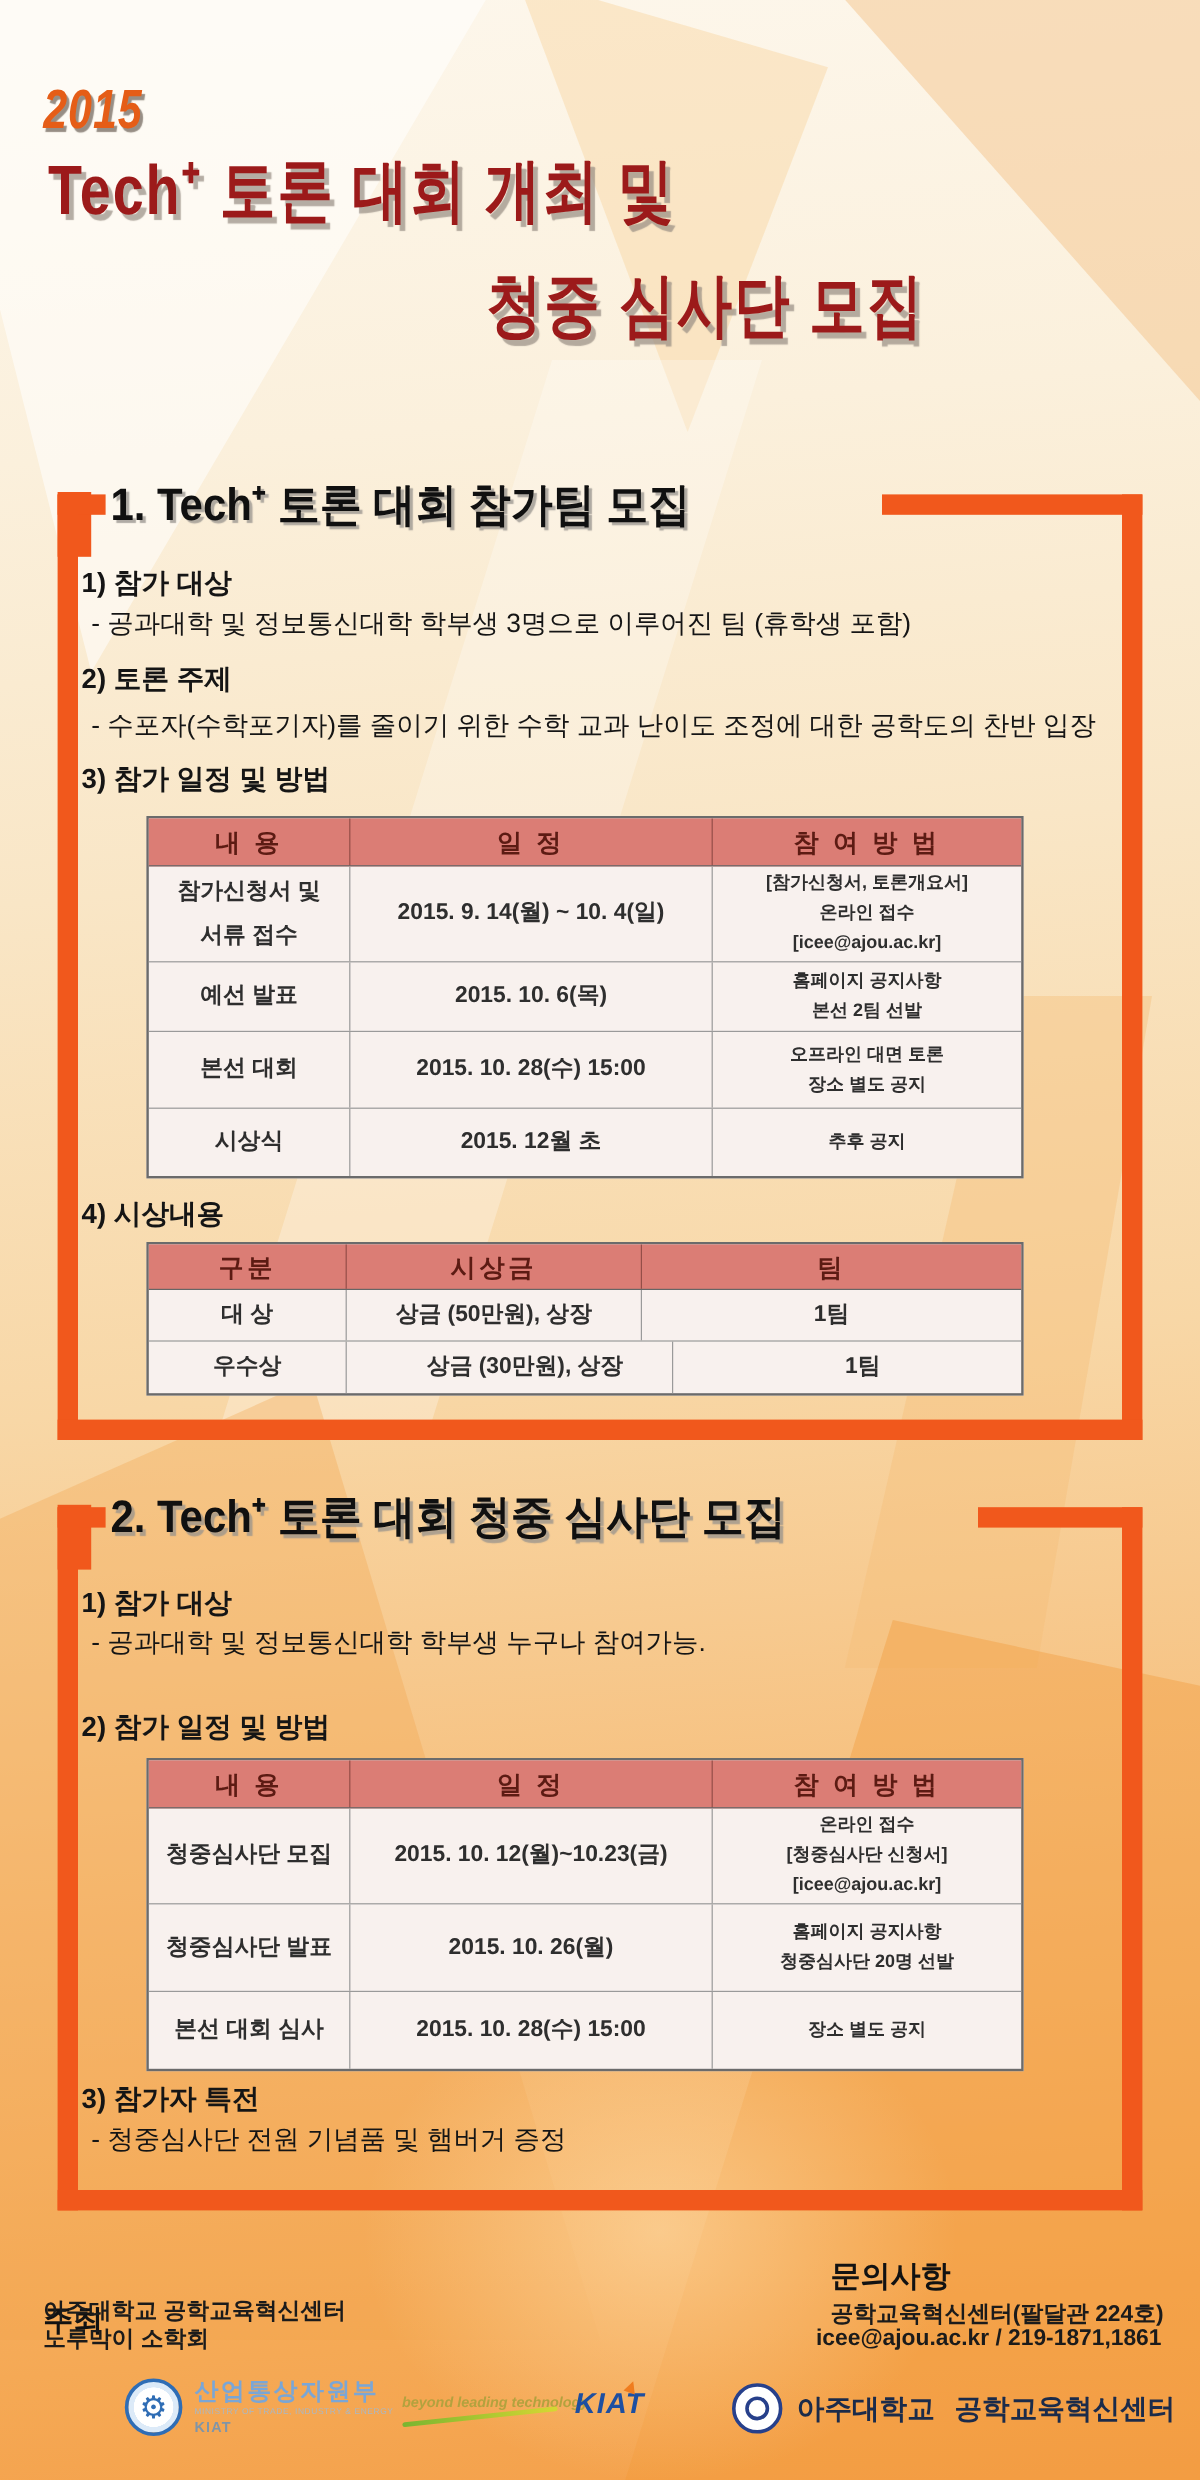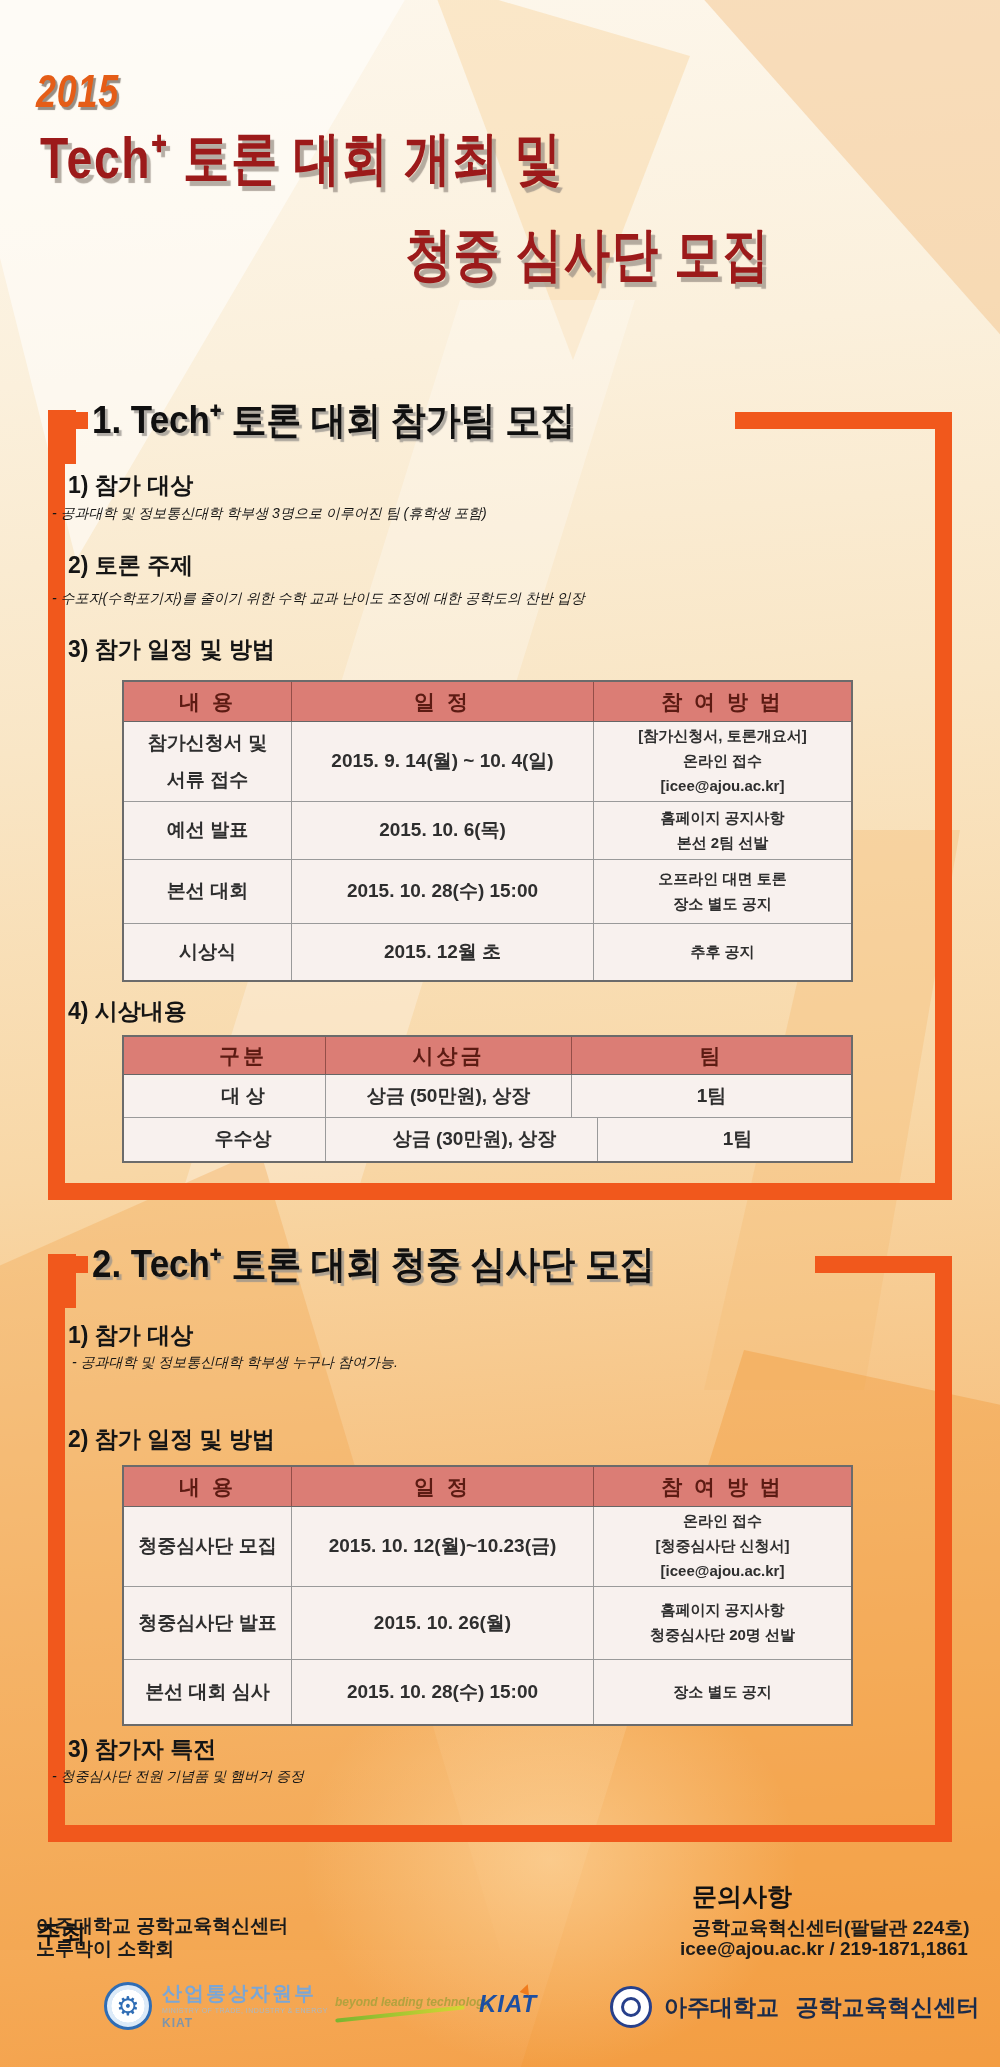--- a/index.html
+++ b/index.html
@@ -50,37 +50,37 @@
 
   .sec-head{
     position:absolute;font-size:38px;font-weight:800;color:#101010;white-space:nowrap;
     text-shadow:3px 3px 1px rgba(150,145,140,0.75);transform:scaleX(0.92);transform-origin:left top;
   }
   #sec1-head{left:92px;top:392px;}
   #sec2-head{left:92px;top:1236px;}
 
   
   .item-h{position:absolute;left:68px;font-size:23px;font-weight:600;white-space:nowrap;}
-  .item-l{position:absolute;left:52px;font-size:14px;font-weight:500;white-space:nowrap;font-style:italic;}
+  .item-l{position:absolute;left:76px;font-size:22px;font-weight:500;white-space:nowrap;}
   #s1i1h{top:470px;} #s1i1l{top:505px;}
   #s1i2h{top:550px;} #s1i2l{top:590px;}
   #s1i3h{top:634px;}
   #s1i4h{top:996px;}
-  #s2i1h{top:1320px;} #s2i1l{top:1354px;margin-left:20px;}
+  #s2i1h{top:1320px;} #s2i1l{top:1354px;}
   #s2i2h{top:1424px;}
   #s2i3h{top:1734px;} #s2i3l{top:1768px;}
 
   
   .tbl{position:absolute;left:122px;width:731px;border:2px solid #6b6b6b;background:var(--table-cell-bg);box-sizing:border-box;}
   #tbl1{top:680px;} #tbl2{top:1035px;} #tbl3{top:1465px;}
   .tr{display:grid;border-bottom:1px solid #9a9a9a;box-sizing:border-box;}
   .tr:last-child{border-bottom:none;}
   .tr.thead{background:var(--table-header-bg);border-bottom:1px solid #666;}
   .t-sched .tr{grid-template-columns:168px 302px 1fr;}
-  .t-award .tr{grid-template-columns:165px 246px 1fr;padding-left:37px;}
+  .t-award .tr{grid-template-columns:165px 246px 1fr;}
   .th,.td{display:flex;flex-direction:column;align-items:center;justify-content:center;
     border-right:1px solid #9a9a9a;box-sizing:border-box;padding:2px 4px;text-align:center;}
   .th{border-right:1px solid rgba(90,40,35,0.55);}
   .th:last-child,.td:last-child{border-right:none;}
   .th{font-size:21px;font-weight:700;color:var(--table-header-text);letter-spacing:3px;white-space:nowrap;}
   .td{font-size:19px;font-weight:700;color:#2e2e2e;line-height:1.9;white-space:nowrap;}
   .t-sched .td.c2{font-size:15px;line-height:1.65;}
   #tbl1 .tr:nth-child(1){height:40px;} #tbl1 .tr:nth-child(2){height:80px;}
   #tbl1 .tr:nth-child(3){height:58px;} #tbl1 .tr:nth-child(4){height:64px;}
   #tbl1 .tr:nth-child(5){height:56px;}

